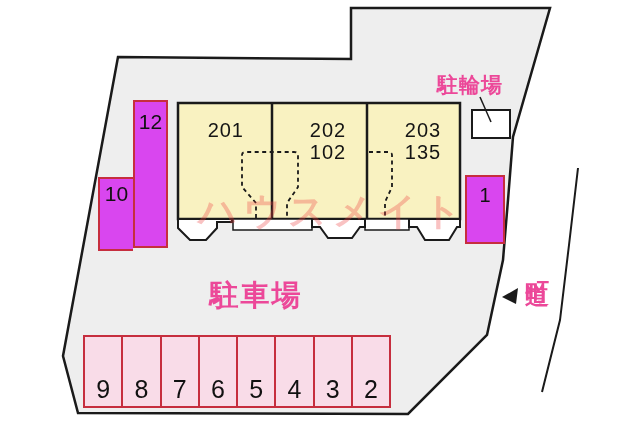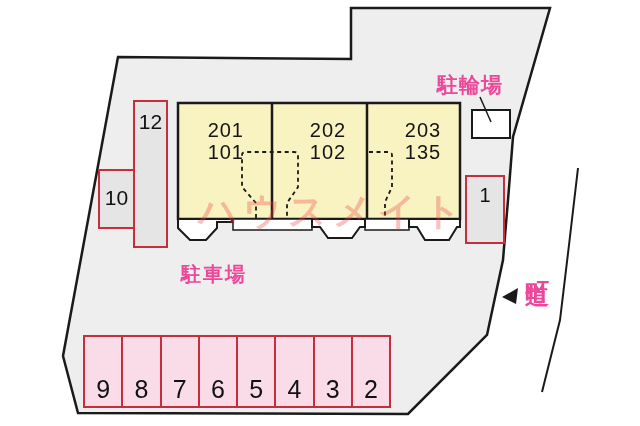--- a/index.html
+++ b/index.html
@@ -12,37 +12,37 @@
   .watermark{
     position:absolute;left:188px;top:186px;width:290px;text-align:center;
     font-size:38px;font-weight:bold;letter-spacing:6px;color:#ef4444;opacity:.32;
     z-index:2;pointer-events:none;white-space:nowrap;
   }
   .unit-label{
     position:absolute;width:60px;text-align:center;font-size:20px;
     line-height:22px;color:#151515;z-index:3;letter-spacing:1px;
   }
   .pspace{
-    position:absolute;background:#e5e5e5;border:2px solid #c62e3e;
+    position:absolute;background:#d946ef;border:2px solid #c62e3e;
     box-sizing:border-box;color:#111;z-index:2;text-align:center;
   }
   .pspace .num{display:block;font-size:21px;}
   .prow{
     position:absolute;left:83px;top:335px;width:308px;height:73px;
     border:2px solid #c62e3e;box-sizing:border-box;background:#f9dce8;
     display:flex;z-index:2;
   }
   .prow .cell{
     flex:1;border-left:2px solid #c62e3e;display:flex;align-items:flex-end;
     justify-content:center;padding-bottom:2px;font-size:25px;color:#111;
     box-sizing:border-box;
   }
   .prow .cell:first-child{border-left:none;}
-  .t-parkinglot{left:181px;top:261px;width:150px;text-align:left;
-    font-size:20px;font-weight:bold;letter-spacing:2px;}
+  .t-parkinglot{left:181px;top:276px;width:150px;text-align:center;
+    font-size:29px;font-weight:bold;letter-spacing:2px;}
   .t-bicycle{left:431px;top:71px;width:78px;text-align:center;
     font-size:21px;font-weight:bold;letter-spacing:1px;}
   .t-road{left:521px;top:261px;font-size:24px;font-weight:bold;
     writing-mode:vertical-rl;letter-spacing:3px;}
 </style>
 </head>
 <body>
 
 <div class="stage">
 
@@ -69,35 +69,34 @@
     <rect x="472" y="110" width="38" height="28" fill="#ffffff" stroke="#1a1a1a" stroke-width="2"></rect>
     <line x1="480" y1="97" x2="491" y2="122" stroke="#1a1a1a" stroke-width="1.5"></line>
 
     <polygon points="502,297 518,288 516,304" fill="#1a1a1a"></polygon>
   </svg>
 
   <div class="watermark">ハウスメイト</div>
 
   <div class="unit-label" style="left:184px;top:119px;text-align:right;">
     <div>201</div>
-    <div>101</div>
   </div>
   <div class="unit-label" style="left:298px;top:119px;">
     <div>202</div>
     <div>102</div>
   </div>
   <div class="unit-label" style="left:393px;top:119px;">
     <div>203</div>
     <div>135</div>
   </div>
 
   <div class="pspace" style="left:133px;top:100px;width:35px;height:148px;padding-top:8px;">
     <span class="num">12</span>
   </div>
-  <div class="pspace" style="left:98px;top:169px;width:35px;height:60px;border-right:none;padding-top:15px;">
+  <div class="pspace" style="left:98px;top:177px;width:35px;height:74px;border-right:none;padding-top:3px;">
     <span class="num">10</span>
   </div>
 
   <div class="pspace" style="left:465px;top:175px;width:40px;height:69px;padding-top:7px;">
     <span class="num" style="font-size:20px;">1</span>
   </div>
 
   <div class="prow">
     <div class="cell">
         <span>9</span>

